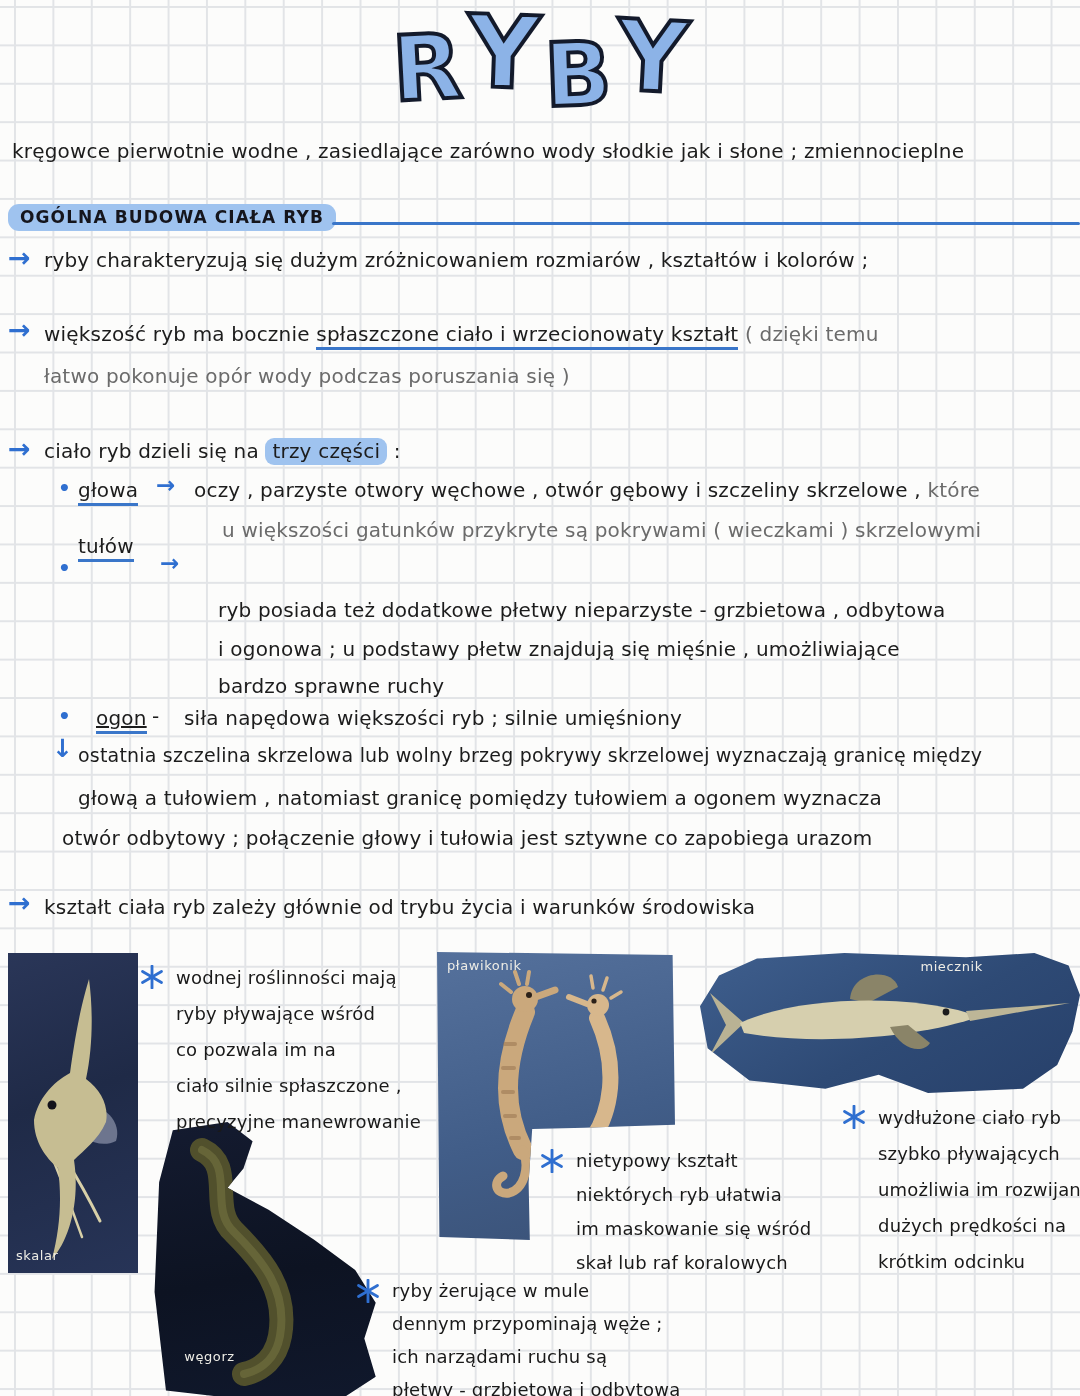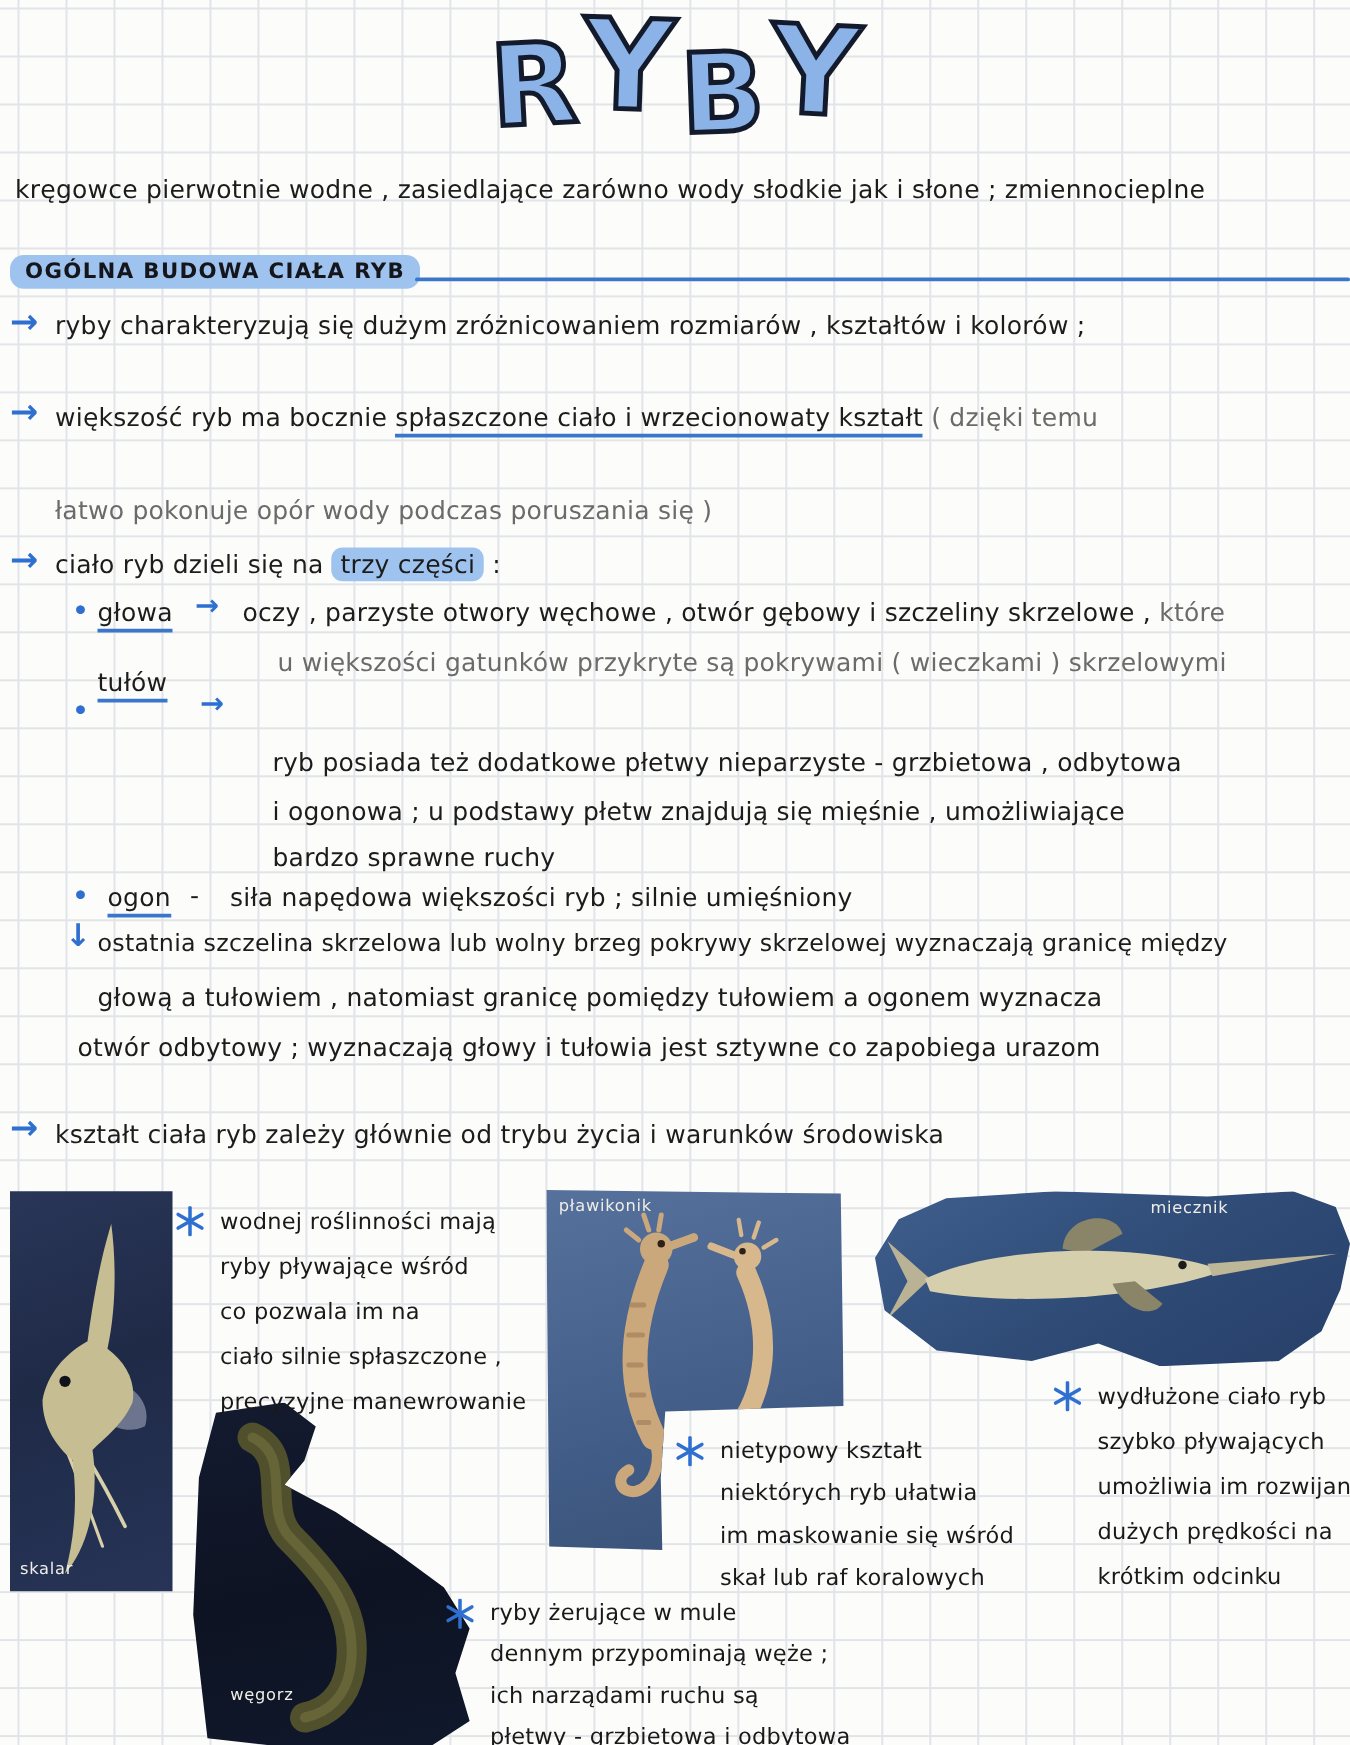--- a/index.html
+++ b/index.html
@@ -68,21 +68,21 @@
   <div class="pill">OGÓLNA BUDOWA CIAŁA RYB</div>
   <div class="rule"></div>
 
   <span class="arrow" style="top:244px;left:8px;">→</span>
   <div class="line" style="top:248px;left:44px;">ryby charakteryzują się dużym zróżnicowaniem rozmiarów , kształtów i kolorów ;</div>
 
   <span class="arrow" style="top:316px;left:8px;">→</span>
   <div class="line" style="top:322px;left:44px;">
     <span>większość ryb ma bocznie </span><span class="u-blue">spłaszczone ciało i wrzecionowaty kształt</span>&nbsp;<span class="gray">( dzięki temu</span>
   </div>
-  <div class="line gray" style="top:364px;left:44px;margin-top:32px;">łatwo pokonuje opór wody podczas poruszania się )</div>
+  <div class="line gray" style="top:364px;left:44px;">łatwo pokonuje opór wody podczas poruszania się )</div>
 
   <span class="arrow" style="top:435px;left:8px;">→</span>
   <div class="line" style="top:439px;left:44px;">
     <span>ciało ryb dzieli się na </span><span class="hl">trzy części</span>&nbsp;<span>:</span>
   </div>
 
   <span class="dot" style="top:476px;left:58px;">•</span>
   <div class="line" style="top:478px;left:78px;">
     <span class="u-blue">głowa</span>
   </div>
@@ -95,30 +95,30 @@
   <span class="dot" style="top:556px;left:58px;">•</span>
   <div class="line" style="top:534px;left:78px;">
     <span class="u-blue">tułów</span>
   </div>
   <span class="arrow" style="top:552px;left:160px;font-size:23px;">→</span>
   <div class="line" style="top:598px;left:218px;">ryb posiada też dodatkowe płetwy nieparzyste - grzbietowa , odbytowa</div>
   <div class="line" style="top:637px;left:218px;">i ogonowa ; u podstawy płetw znajdują się mięśnie , umożliwiające</div>
   <div class="line" style="top:674px;left:218px;">bardzo sprawne ruchy</div>
 
   <span class="dot" style="top:704px;left:58px;">•</span>
-  <div class="line" style="top:706px;left:86px;">
+  <div class="line" style="top:706px;left:96px;text-decoration:underline;">
     <span class="u-blue">ogon</span>
   </div>
   <div class="line" style="top:704px;left:152px;">-</div>
   <div class="line" style="top:706px;left:184px;">siła napędowa większości ryb ; silnie umięśniony</div>
 
   <span class="arrow" style="top:736px;left:52px;font-size:25px;">↓</span>
   <div class="line" style="top:744px;left:78px;font-size:19px;">ostatnia szczelina skrzelowa lub wolny brzeg pokrywy skrzelowej wyznaczają granicę między</div>
   <div class="line" style="top:786px;left:78px;">głową a tułowiem , natomiast granicę pomiędzy tułowiem a ogonem wyznacza</div>
-  <div class="line" style="top:826px;left:62px;">otwór odbytowy ; wyznaczają głowy i tułowia jest sztywne co zapobiega urazom</div>
+  <div class="line" style="top:826px;left:62px;">otwór odbytowy ; połączenie głowy i tułowia jest sztywne co zapobiega urazom</div>
 
   <span class="arrow" style="top:889px;left:8px;">→</span>
   <div class="line" style="top:895px;left:44px;">kształt ciała ryb zależy głównie od trybu życia i warunków środowiska</div>
 
   <div class="photo" id="ph-skalar">
     <svg viewBox="0 0 130 320">
       <path d="M70,150 C98,150 114,170 108,188 C92,196 72,186 64,170 Z" fill="#c9cfdf" opacity="0.45"></path>
       <path d="M30,170 C54,196 74,232 92,268" stroke="#d8d0a8" stroke-width="3" fill="none" stroke-linecap="round"></path>
       <path d="M34,182 C50,214 62,252 74,284" stroke="#d8d0a8" stroke-width="2.5" fill="none" stroke-linecap="round"></path>
       <path d="M62,120 C70,62 77,40 81,26 C85,56 85,94 78,126 C93,137 101,153 98,169 C90,187 76,197 66,207 C72,247 62,286 44,306 C52,276 54,246 50,215 C38,205 26,189 26,167 C30,146 44,130 62,120 Z" fill="#c6bd92"></path>

